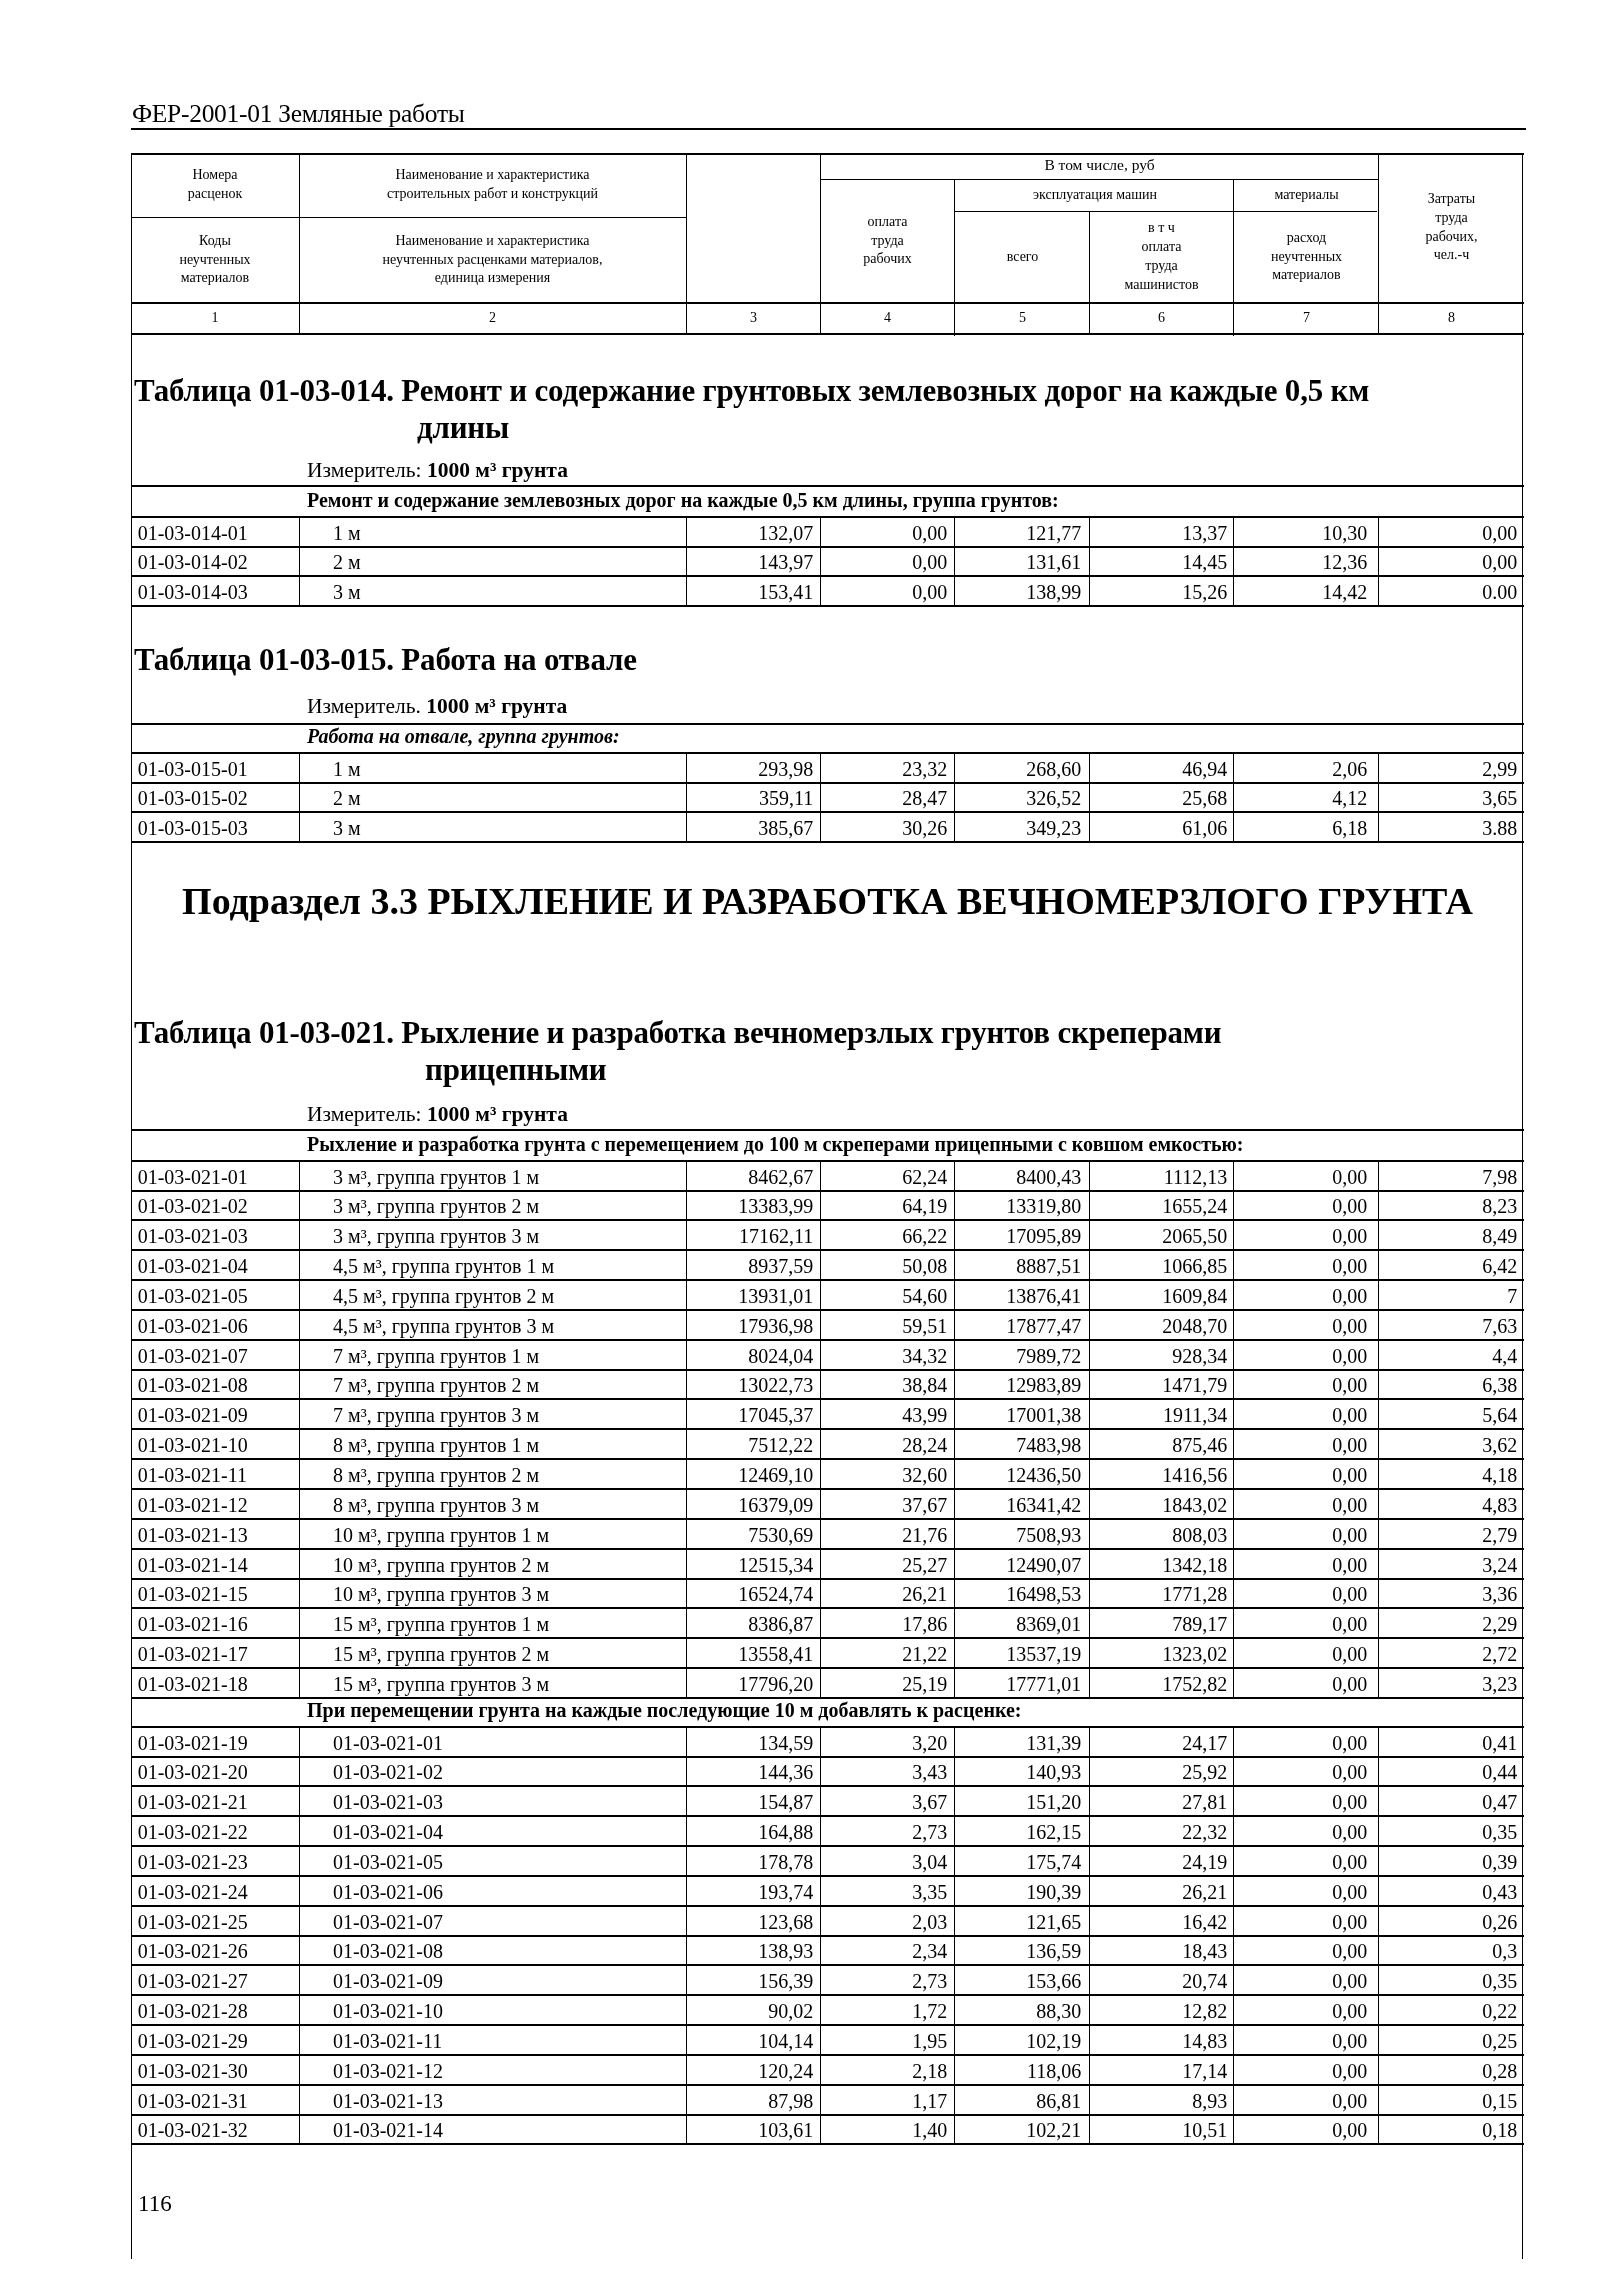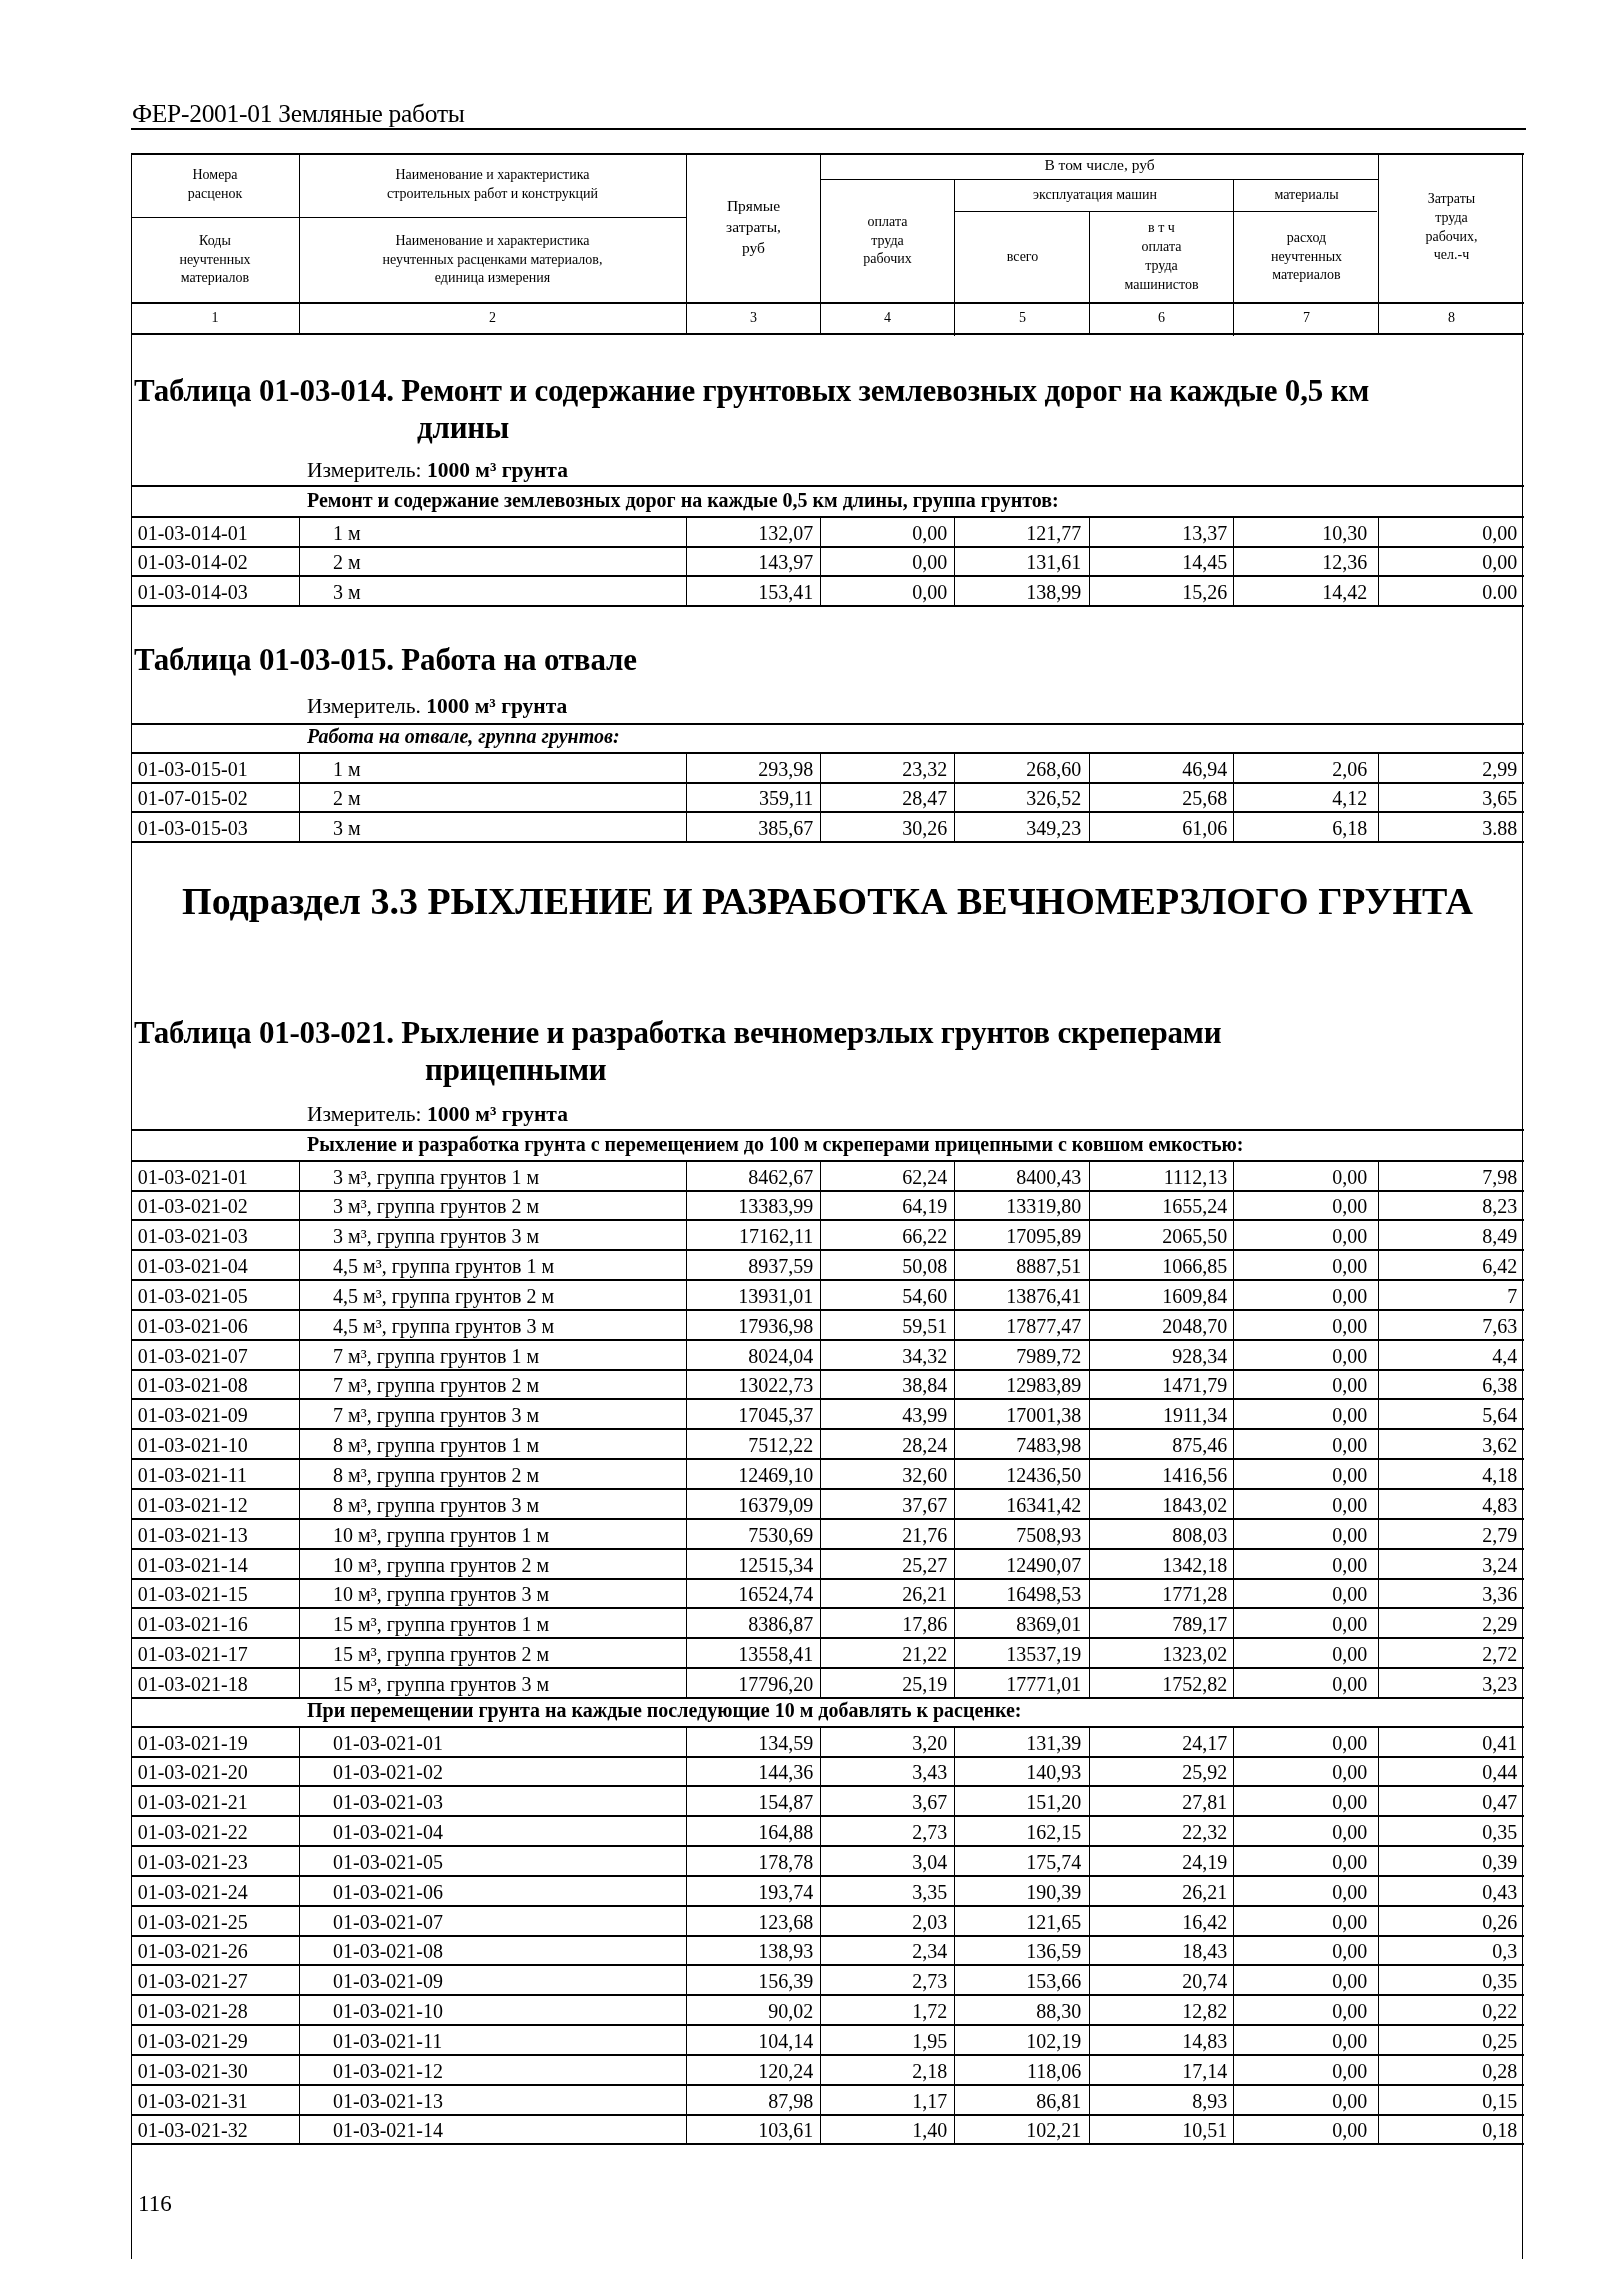--- a/index.html
+++ b/index.html
@@ -72,23 +72,20 @@
   <div class="hcell" style="left:0;top:0;width:168px;height:64px;">Номера
 расценок</div>
   <div class="hcell" style="left:0;top:65px;width:168px;height:84px;">Коды
 неучтенных
 материалов</div>
   <div class="hcell" style="left:169px;top:0;width:385px;height:64px;">Наименование и характеристика
 строительных работ и конструкций</div>
   <div class="hcell" style="left:169px;top:65px;width:385px;height:84px;">Наименование и характеристика
 неучтенных расценками материалов,
 единица измерения</div>
-  <div class="hcell" style="left:556px;top:0;width:133px;height:149px;font-size:15.5px;">Прямые
-затраты,
-руб</div>
   <div class="hcell" style="left:690px;top:0;width:557px;height:25.5px;font-size:15.5px;">В том числе, руб</div>
   <div class="hcell" style="left:825px;top:27px;width:278px;height:31px;">эксплуатация машин</div>
   <div class="hcell" style="left:1104px;top:27px;width:143px;height:31px;">материалы</div>
   <div class="hcell" style="left:690px;top:27px;width:133px;height:122px;">оплата
 труда
 рабочих</div>
   <div class="hcell" style="left:825px;top:59px;width:133px;height:90px;">всего</div>
   <div class="hcell" style="left:959px;top:59px;width:143px;height:90px;">в т ч
 оплата
 труда
@@ -200,21 +197,21 @@
       <div class="vl" style="left:958px"></div>
       <div class="c n c6">46,94</div>
       <div class="vl" style="left:1102px"></div>
       <div class="c n c7">2,06</div>
       <div class="vl" style="left:1247px"></div>
       <div class="c n c8">2,99</div>
       <div class="vl" style="left:1391px"></div>
       <div class="bl"></div>
     </div>
     <div class="row" style="top: 783px;">
-      <div class="c code">01-07-015-02</div>
+      <div class="c code">01-03-015-02</div>
       <div class="vl" style="left:168px"></div>
       <div class="c name">2 м</div>
       <div class="vl" style="left:555px"></div>
       <div class="c n c3">359,11</div>
       <div class="vl" style="left:689px"></div>
       <div class="c n c4">28,47</div>
       <div class="vl" style="left:823px"></div>
       <div class="c n c5">326,52</div>
       <div class="vl" style="left:958px"></div>
       <div class="c n c6">25,68</div>

